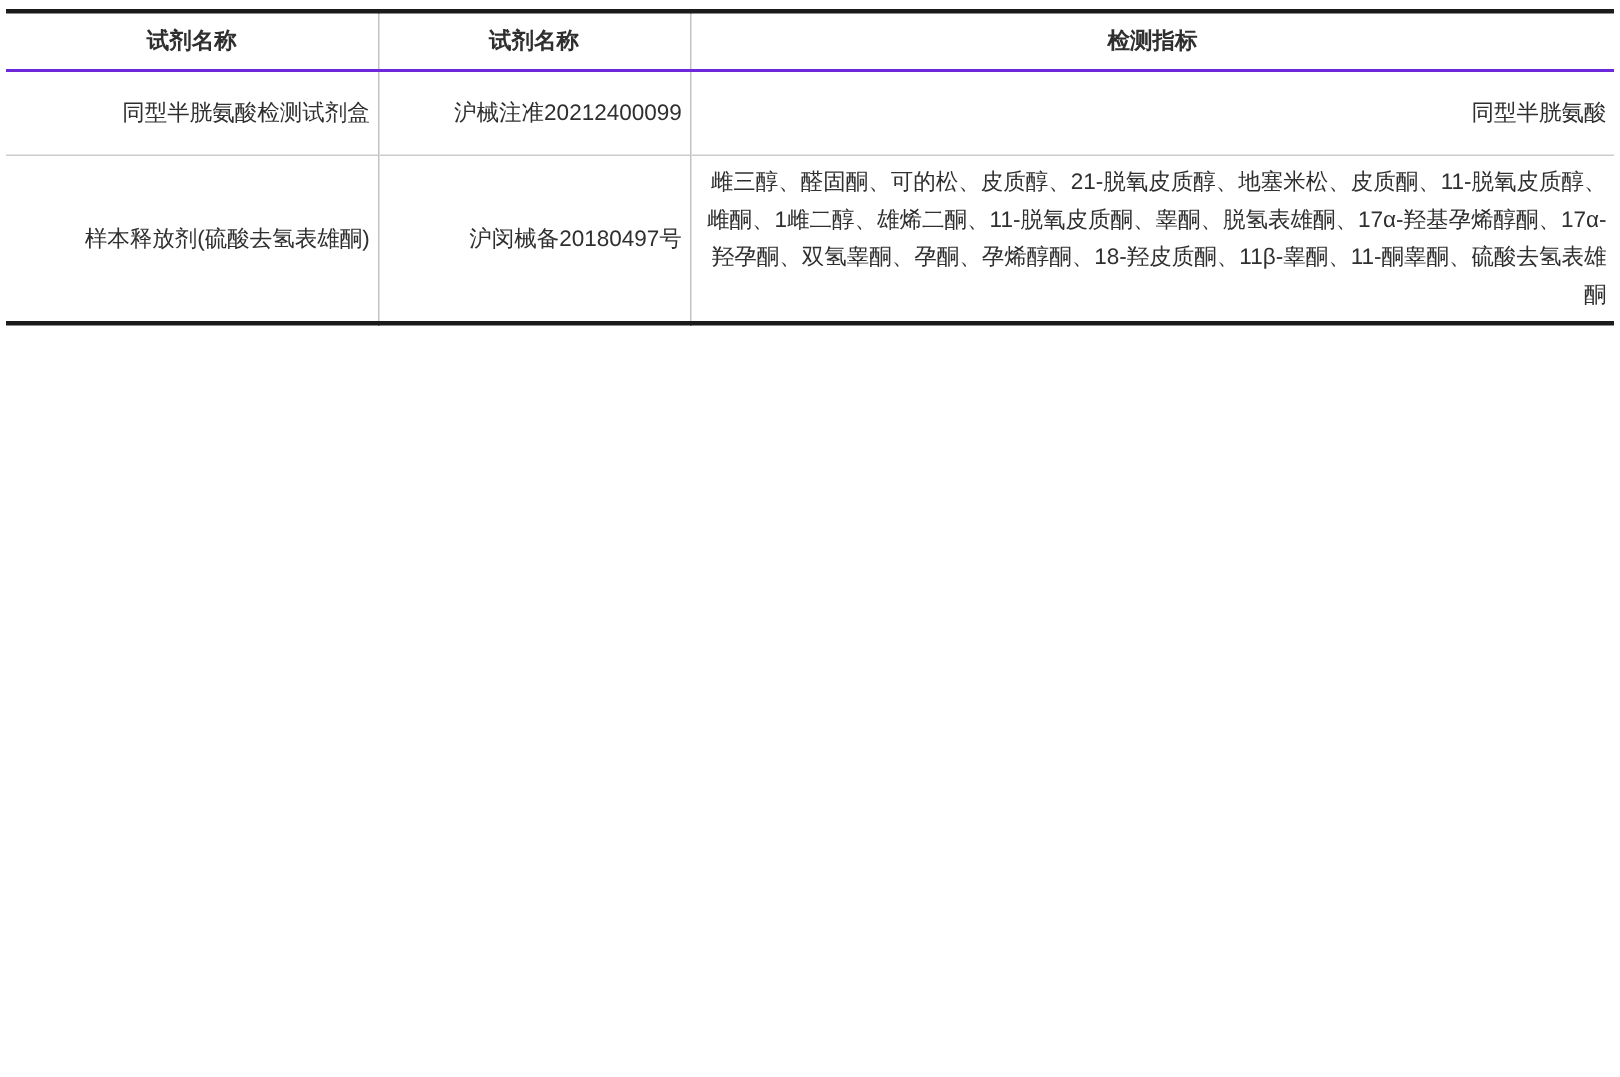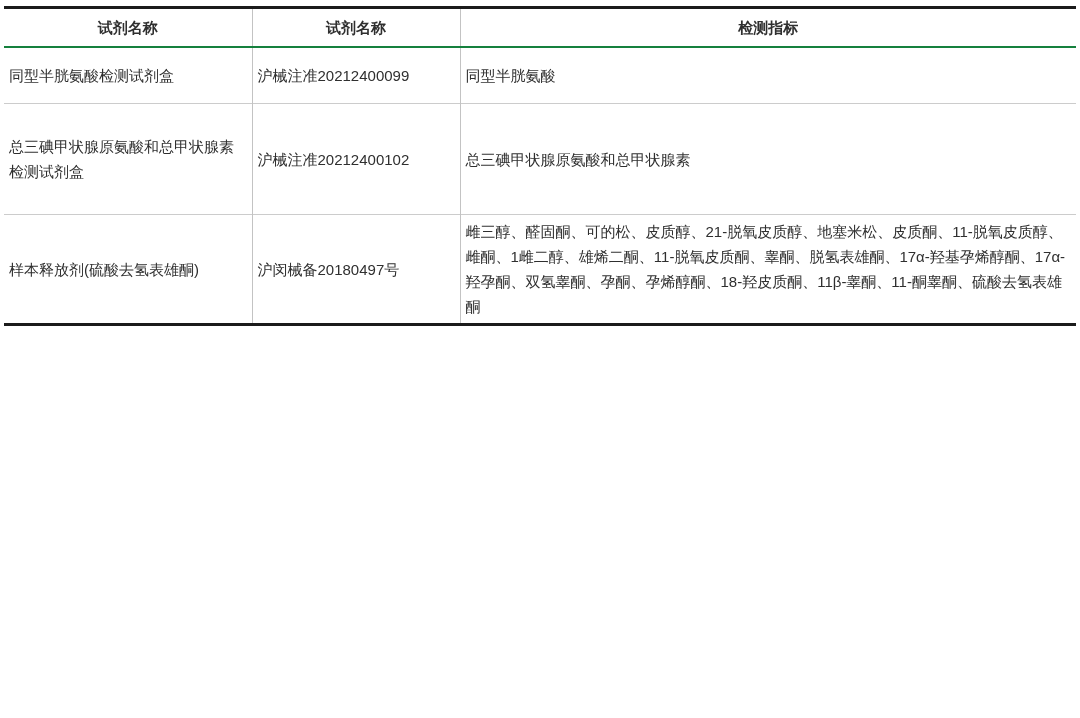--- a/index.html
+++ b/index.html
@@ -24,33 +24,33 @@
     color: #2f2f2f;
     font-size: 15px;
     line-height: 25px;
   }
   col.c1 { width: 248px; }
   col.c2 { width: 208px; }
   col.c3 { width: 616px; }
 
   thead tr {
     border-top: 3px solid #1b1b1b;
-    border-bottom: 2px solid #15803d;
+    border-bottom: 2px solid #6d28d9;
   }
   thead th {
     font-weight: bold;
     font-size: 15px;
     height: 33px;
     text-align: center;
     vertical-align: middle;
     padding: 2px 6px;
     background: #ffffff;
   }
   tbody td {
-    text-align: left;
+    text-align: right;
     vertical-align: middle;
     padding: 4px 5px;
     word-break: break-all;
   }
   th.sep, td.sep { border-right: 1px solid #c3c3c3; }
   tbody tr { border-top: 1px solid #cccccc; }
   tbody tr:first-child { border-top: none; }
   tbody tr:last-child { border-bottom: 3px solid #1b1b1b; }
   tbody tr.alt { background: #e9e9e9; }
 
@@ -79,24 +79,19 @@
           <th>检测指标</th>
         </tr>
     </thead>
     <tbody>
         <tr>
           <td class="sep">同型半胱氨酸检测试剂盒</td>
           <td class="sep">沪械注准20212400099</td>
           <td>同型半胱氨酸</td>
         </tr>
         <tr>
-          <td class="sep">总三碘甲状腺原氨酸和总甲状腺素检测试剂盒</td>
-          <td class="sep">沪械注准20212400102</td>
-          <td>总三碘甲状腺原氨酸和总甲状腺素</td>
-        </tr>
-        <tr>
           <td class="sep">样本释放剂(硫酸去氢表雄酮)</td>
           <td class="sep">沪闵械备20180497号</td>
           <td>雌三醇、醛固酮、可的松、皮质醇、21-脱氧皮质醇、地塞米松、皮质酮、11-脱氧皮质醇、雌酮、1雌二醇、雄烯二酮、11-脱氧皮质酮、睾酮、脱氢表雄酮、17α-羟基孕烯醇酮、17α-羟孕酮、双氢睾酮、孕酮、孕烯醇酮、18-羟皮质酮、11β-睾酮、11-酮睾酮、硫酸去氢表雄酮</td>
         </tr>
       </tbody>
   </table>
 </div>
 
 </body></html>

